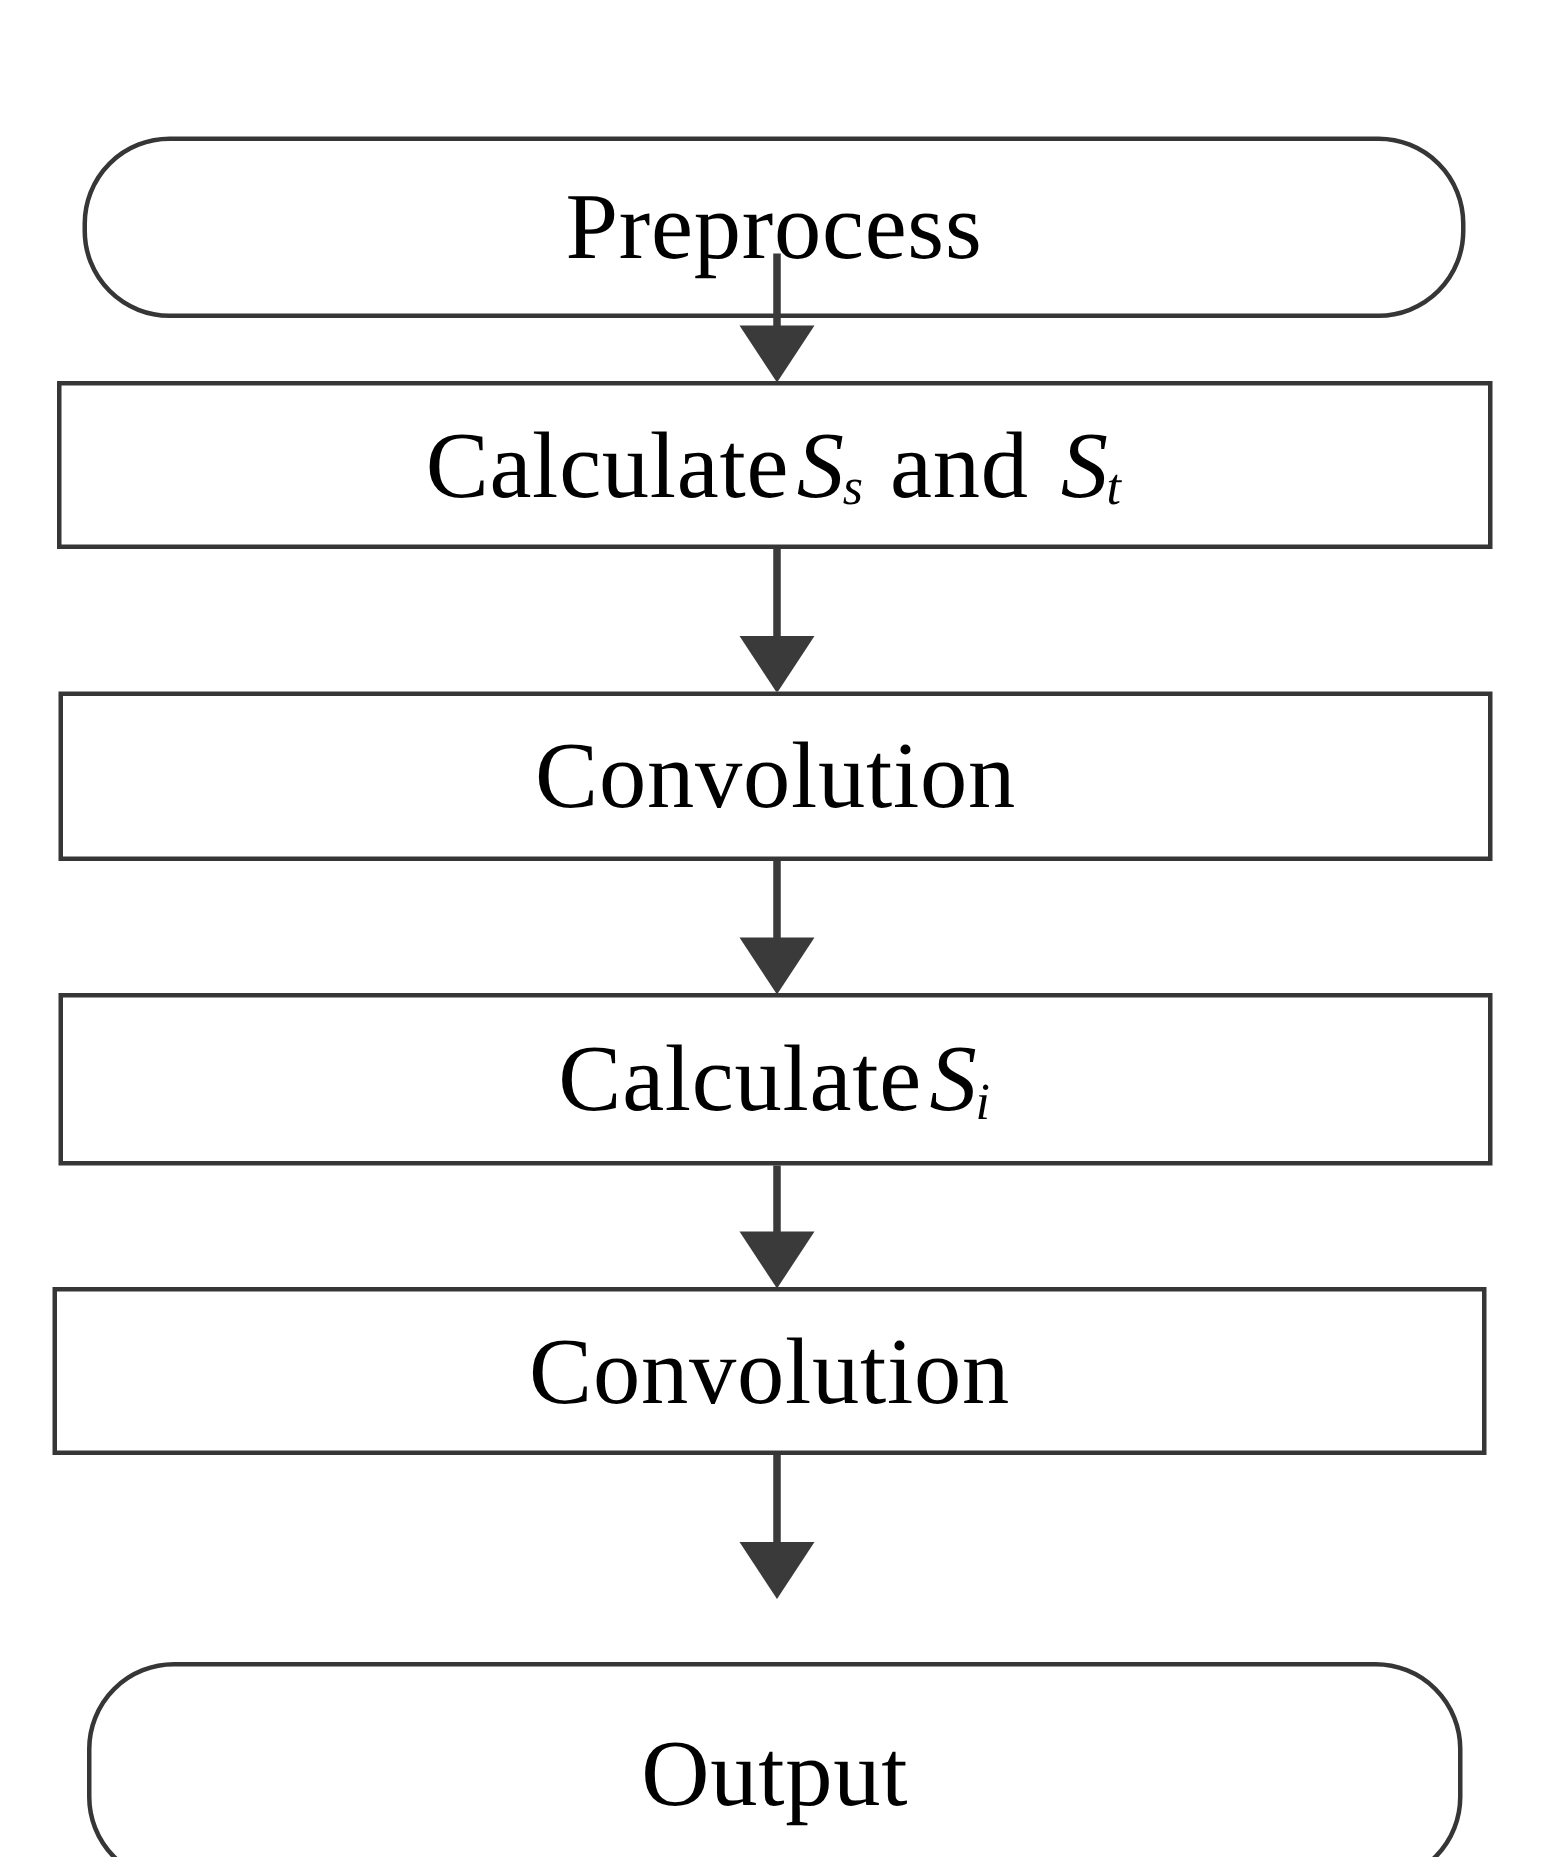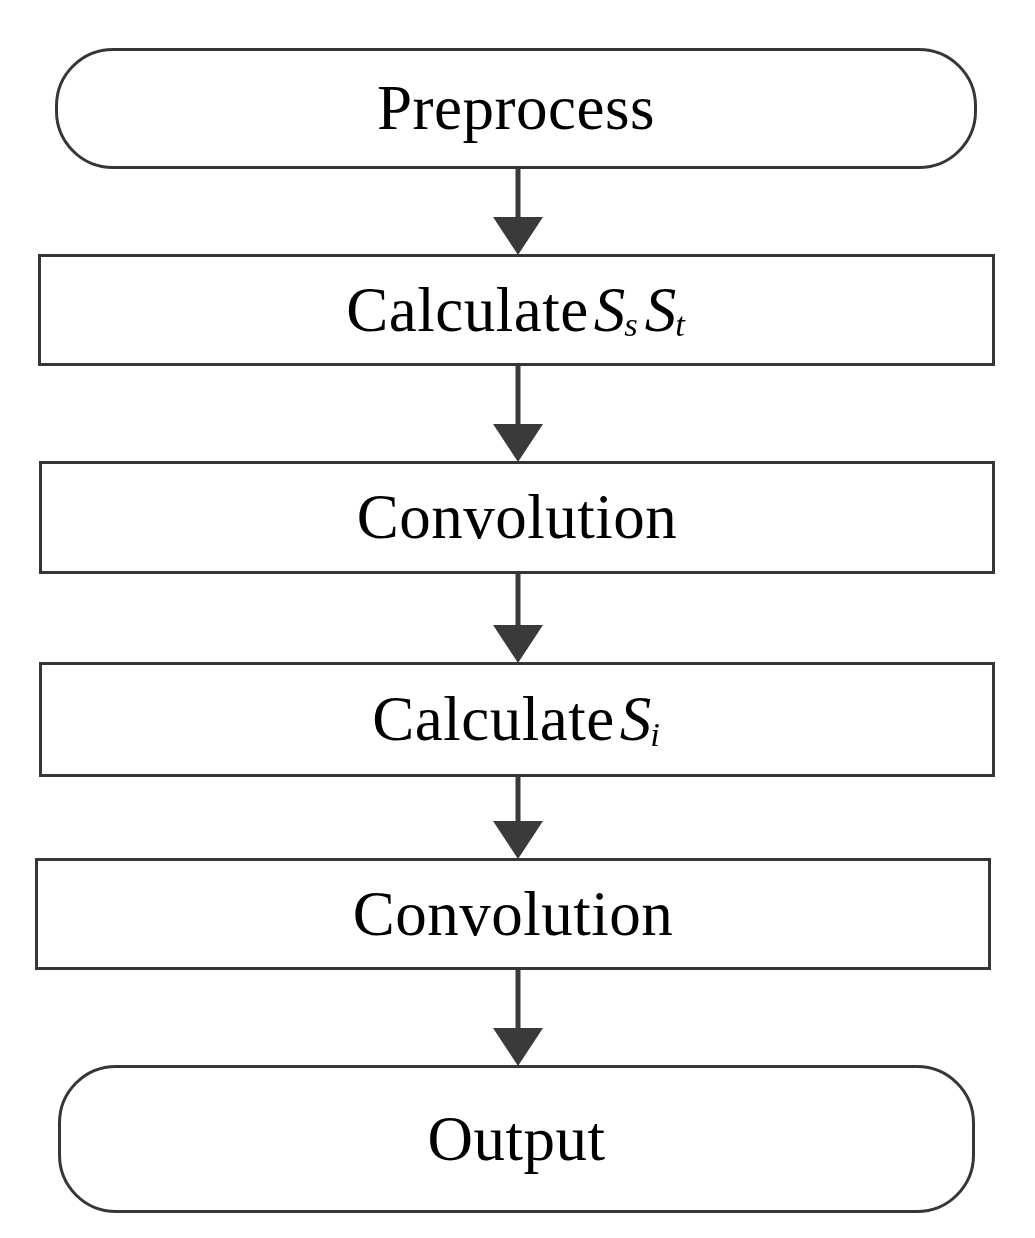--- a/index.html
+++ b/index.html
@@ -20,20 +20,21 @@
     position: absolute;
     box-sizing: border-box;
     background: #ffffff;
     border: 3px solid #363636;
     display: flex;
     align-items: center;
     justify-content: center;
   }
   .node.terminator {
     border-radius: 58px;
+    margin-top: 43px;
   }
   .node .label {
     font-size: 63px;
     line-height: 1.0;
     color: #000000;
     letter-spacing: 0.5px;
     white-space: nowrap;
     display: inline-flex;
     align-items: baseline;
     justify-content: center;
@@ -93,20 +94,21 @@
   <div class="connector" style="left:518px; top:169px; height:86px;">
     <div class="shaft" style="height:52px;"></div>
     <div class="head"></div>
   </div>
 
   <div class="node" style="left:38px; top:254px; width:957px; height:112px;">
     <span class="label">
       <span class="word">Calculate</span>
       <span class="var">S</span>
         <span class="sub">s</span>
+      <span class="word"> and </span>
       <span class="var">S</span>
         <span class="sub">t</span>
     </span>
   </div>
 
   <div class="connector" style="left:518px; top:366px; height:96px;">
     <div class="shaft" style="height:60px;"></div>
     <div class="head"></div>
   </div>
 

